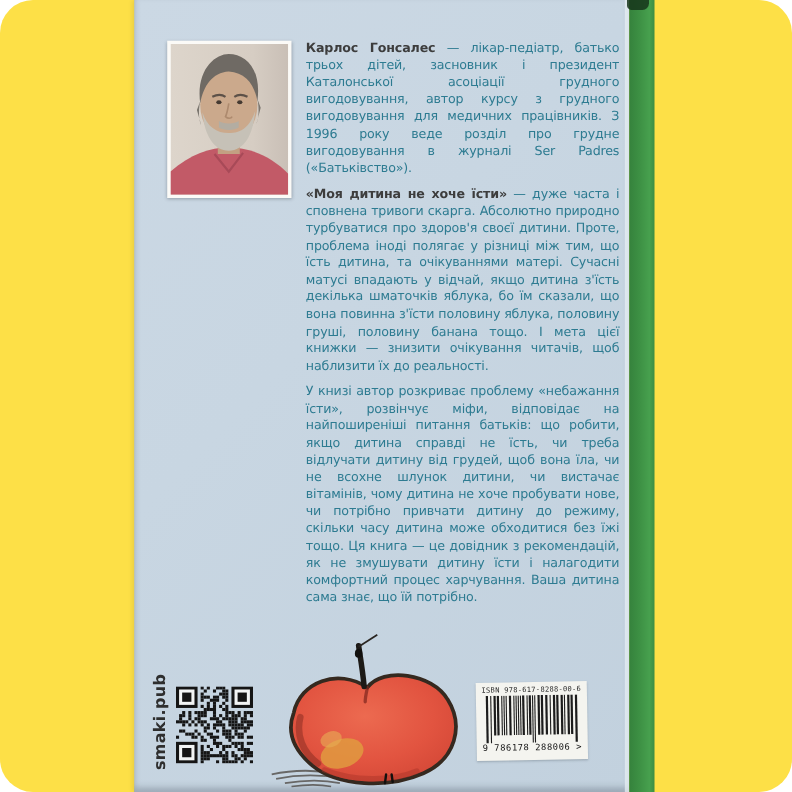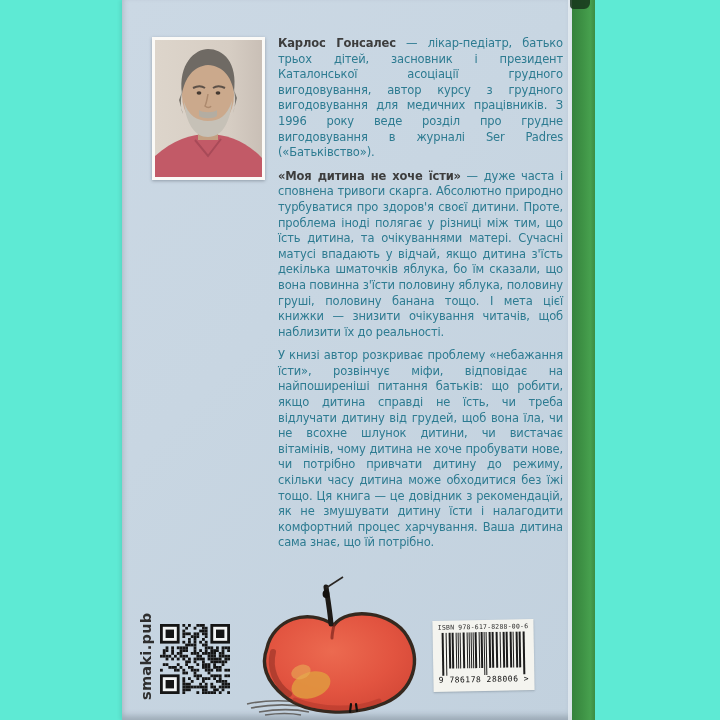--- a/index.html
+++ b/index.html
@@ -6,21 +6,21 @@
     --cover-bg:#c8d6e2;
     --spine-green:#3e9245;
     --body-text-teal:#2d7b91;
     --lead-text-dark:#3d3d3d;
     --apple-red:#e25440;
     --barcode-label-bg:#f4f4ef;
   }
   *{box-sizing:border-box;margin:0;padding:0;}
   html,body{width:720px;height:720px;background:#ffffff;overflow:hidden;}
   body{font-family:"DejaVu Sans","Liberation Sans",sans-serif;}
-  .stage{position:relative;width:720px;height:720px;background:#5eead4;}
+  .stage{position:relative;width:720px;height:720px;background:#fde047;border-radius:30px;}
 
   .cover{
     position:absolute;left:122px;top:0;width:450px;height:720px;
     background:linear-gradient(135deg,#cbd8e4 0%,var(--cover-bg) 40%,#c2d1de 100%);
     box-shadow:inset 0 -4px 6px rgba(30,45,55,0.25), -2px 0 4px rgba(0,0,0,0.08);
   }
   .cover-edge-highlight{
     position:absolute;left:568px;top:0;width:4px;height:720px;
     background:rgba(235,242,246,0.7);
   }

